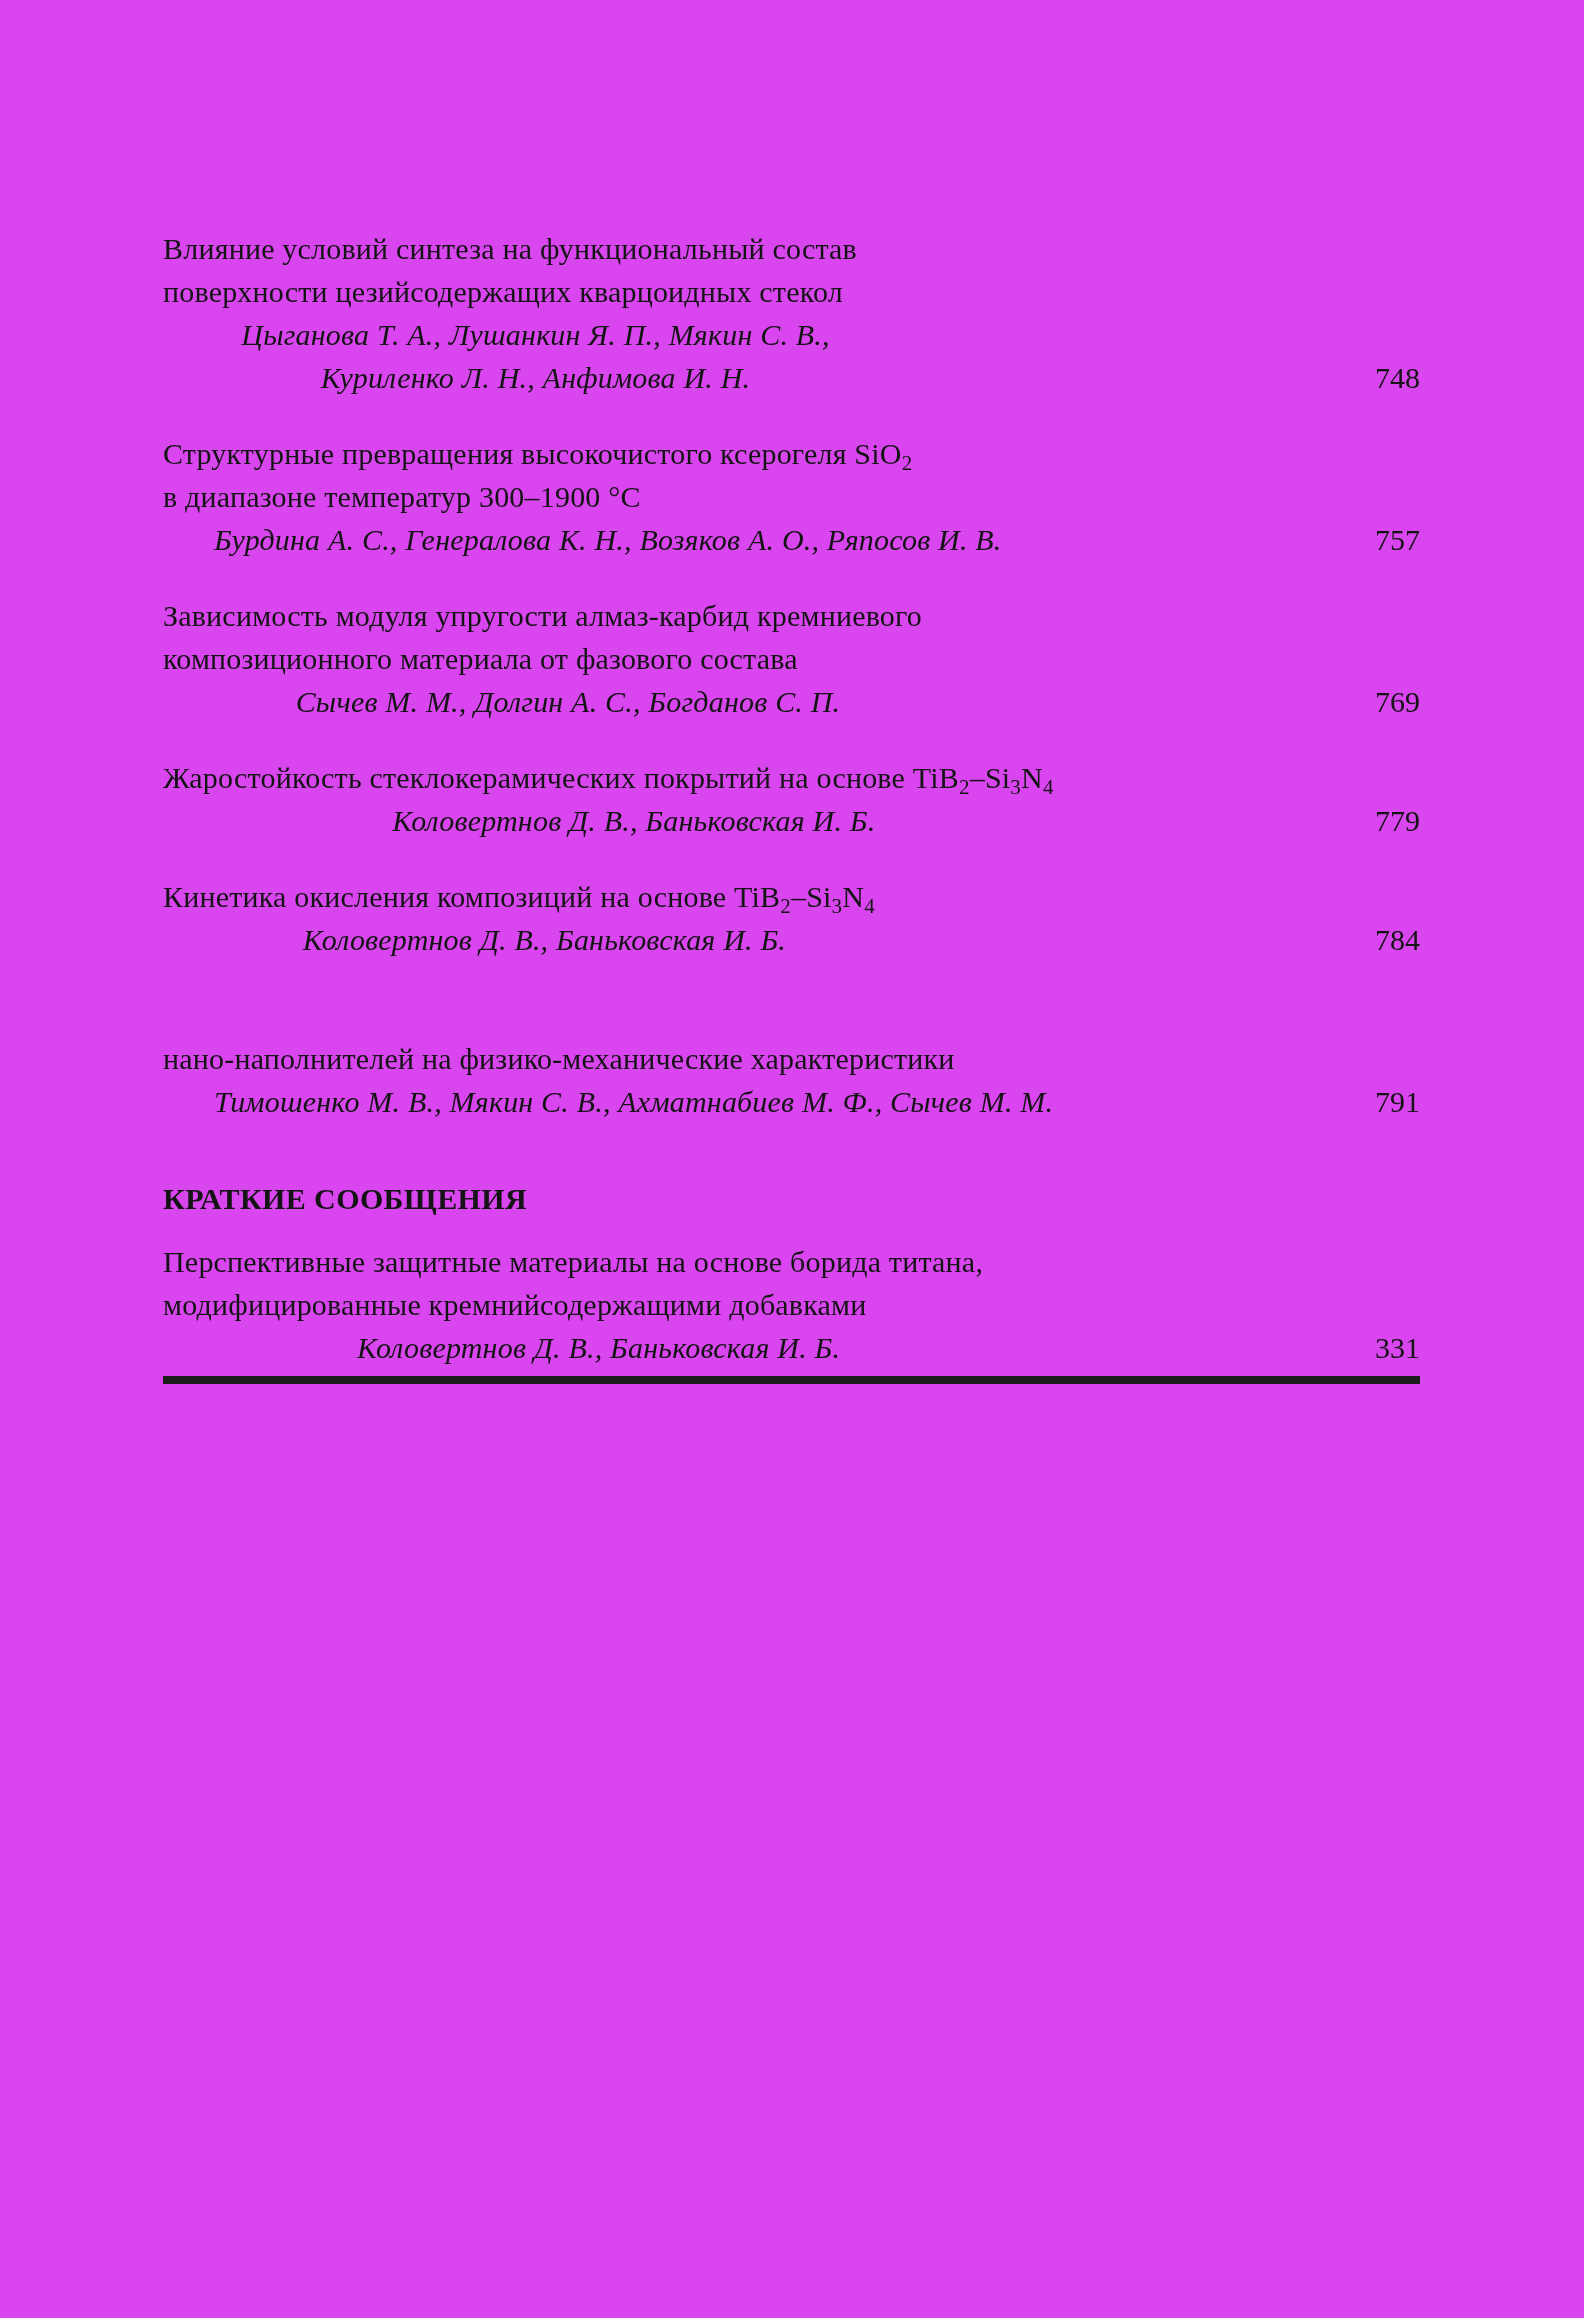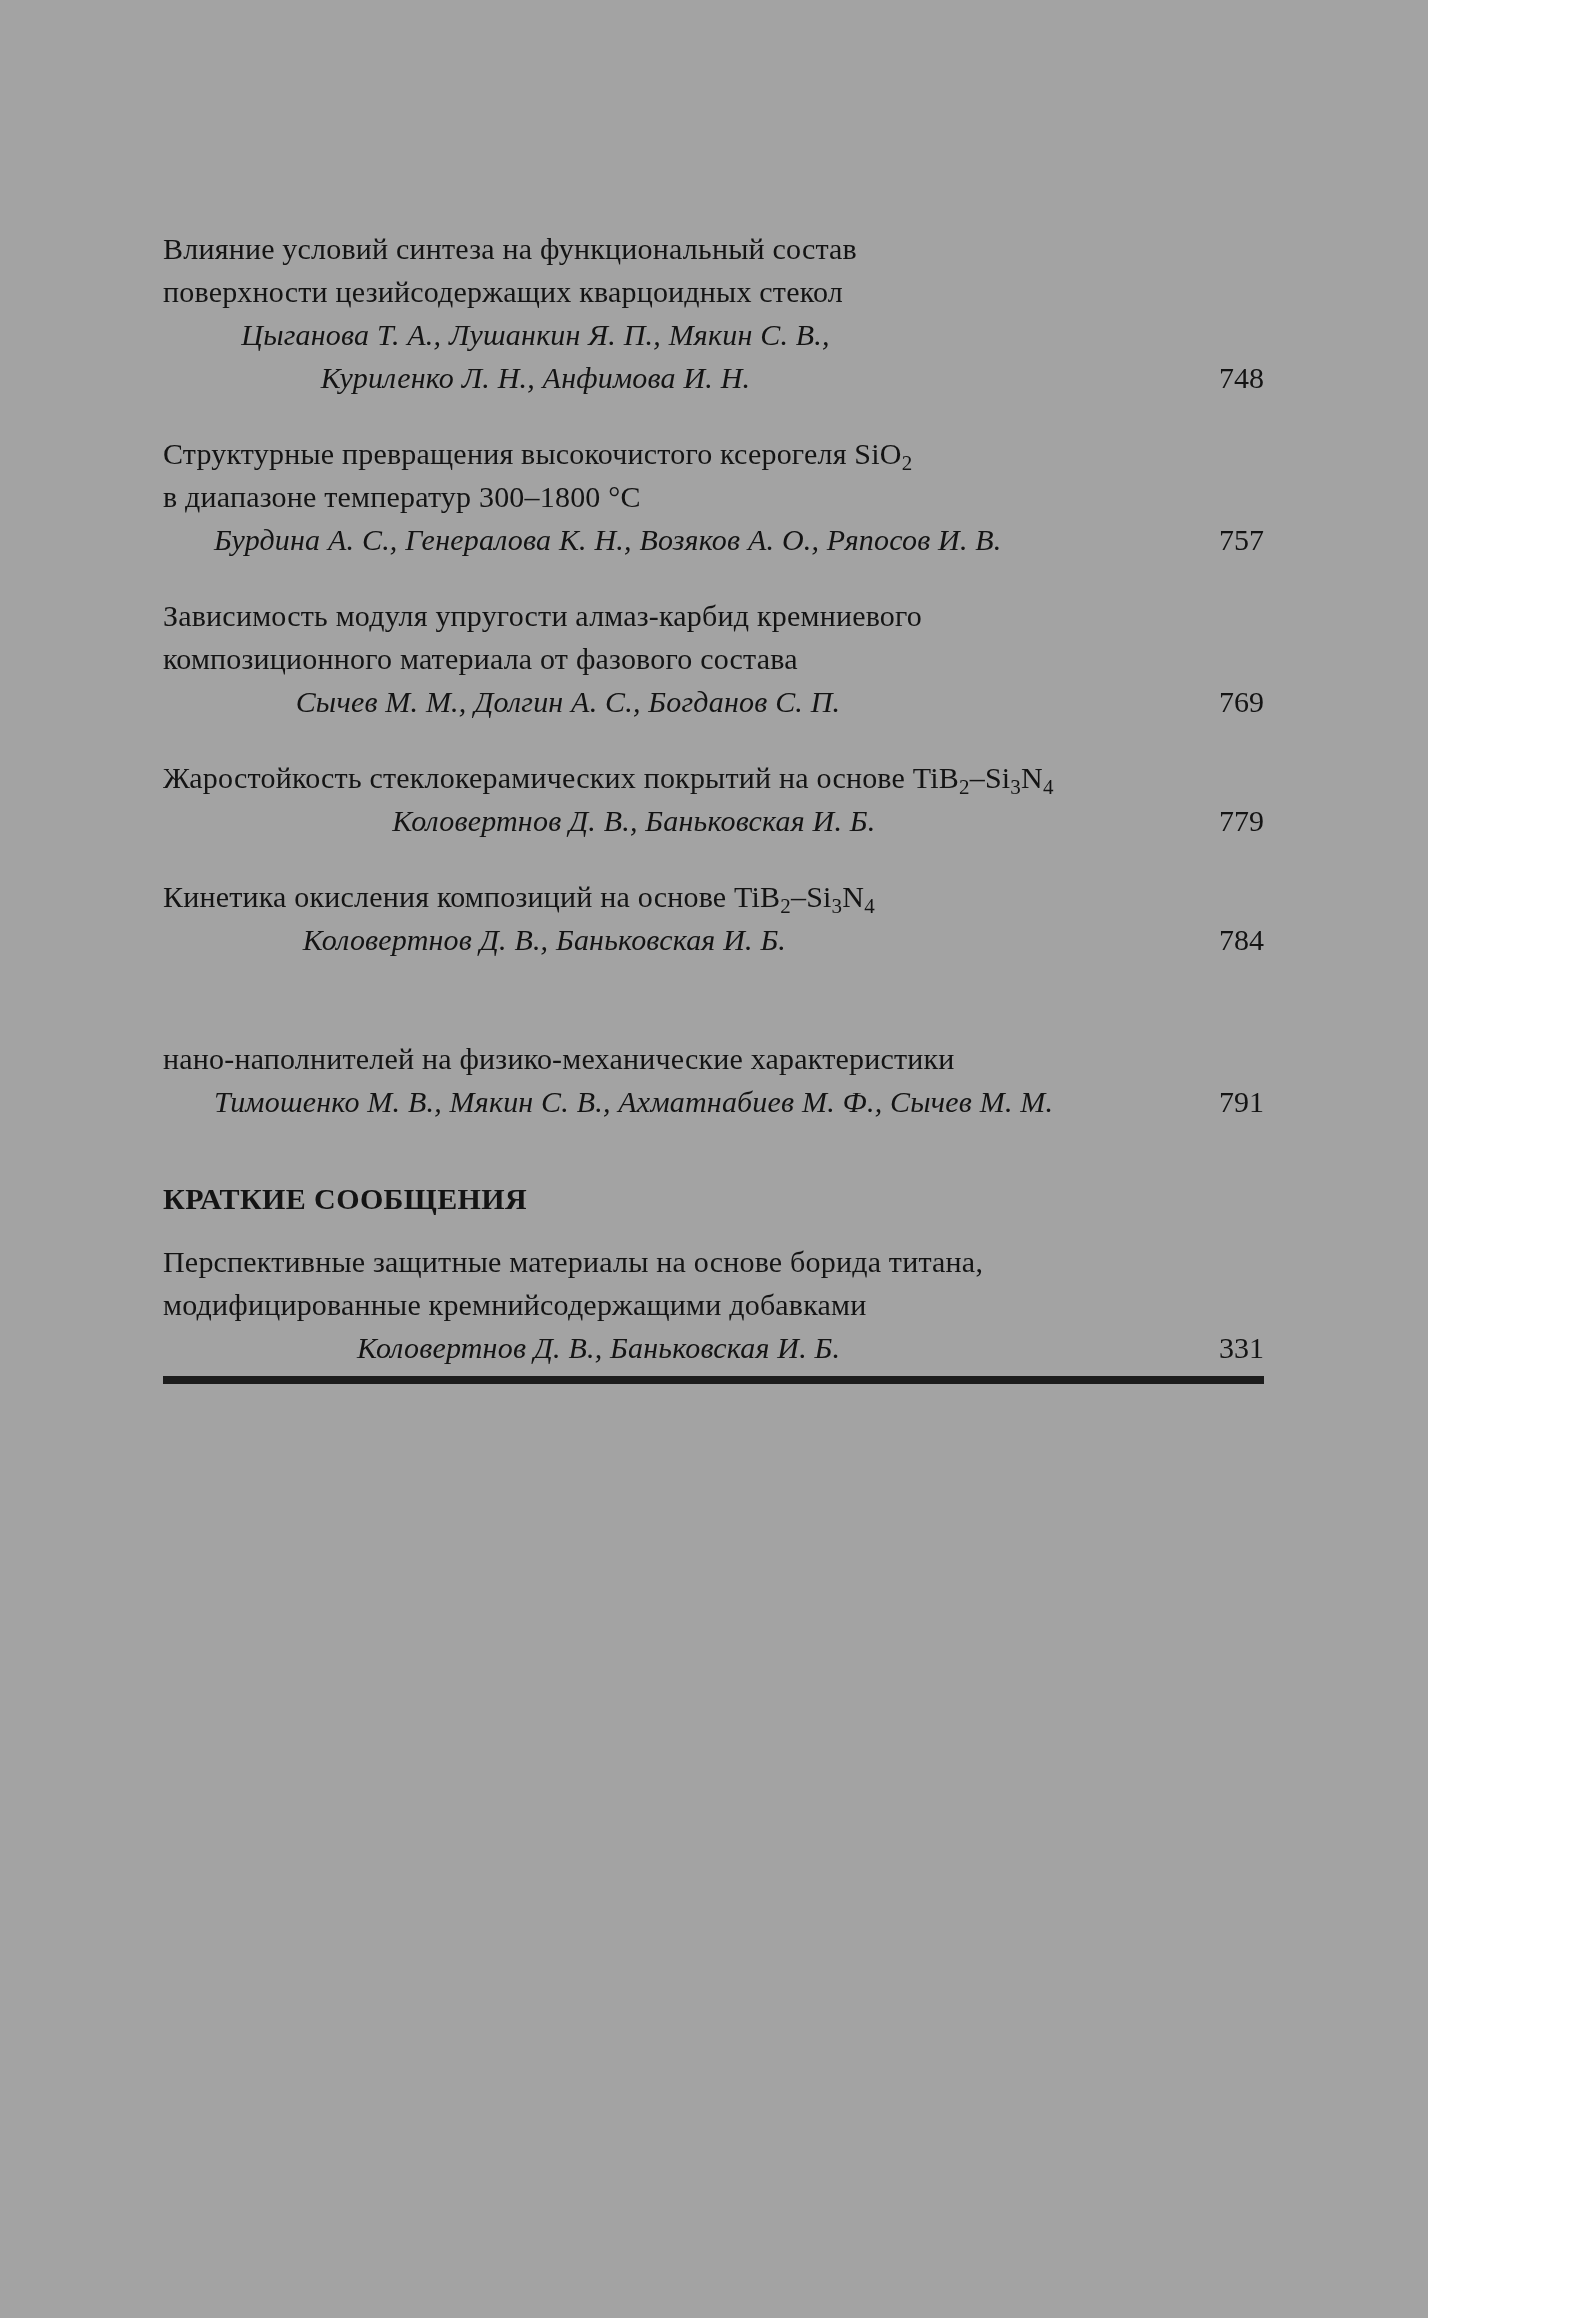--- a/index.html
+++ b/index.html
@@ -3,22 +3,22 @@
 <meta charset="utf-8">
 <style>
   * { margin: 0; padding: 0; box-sizing: border-box; }
   html, body { background: #ffffff; }
   body {
     width: 1584px; height: 2319px;
     font-family: "Liberation Serif", "DejaVu Serif", serif;
   }
   .page {
     position: relative;
-    width: 1428px; height: 2319px;
-    background: #a3a3a3;
+    width: 1584px; height: 2319px;
+    background: #d946ef;
     color: #141414;
     font-size: 30px;
     line-height: 43px;
     padding: 227px 164px 0 163px;
     overflow: hidden;
   }
   .entry {
     display: flex;
     justify-content: space-between;
     align-items: flex-end;
@@ -63,21 +63,21 @@
   <div class="entry">
     <div class="entry-main">
       <div class="title"><span>Влияние условий синтеза на функциональный состав</span><br><span>поверхности цезийсодержащих кварцоидных стекол</span></div>
       <div class="authors"><span>Цыганова Т. А., Лушанкин Я. П., Мякин С. В.,</span><br><span>Куриленко Л. Н., Анфимова И. Н.</span></div>
     </div>
     <div class="page-num">748</div>
   </div>
 
   <div class="entry">
     <div class="entry-main">
-      <div class="title"><span>Структурные превращения высокочистого ксерогеля SiO</span><sub>2</sub><br><span>в диапазоне температур 300–1800 °C</span></div>
+      <div class="title"><span>Структурные превращения высокочистого ксерогеля SiO</span><sub>2</sub><br><span>в диапазоне температур 300–1900 °C</span></div>
       <div class="authors"><span>Бурдина А. С., Генералова К. Н., Возяков А. О., Ряпосов И. В.</span></div>
     </div>
     <div class="page-num">757</div>
   </div>
 
   <div class="entry">
     <div class="entry-main">
       <div class="title"><span>Зависимость модуля упругости алмаз-карбид кремниевого</span><br><span>композиционного материала от фазового состава</span></div>
       <div class="authors"><span>Сычев М. М., Долгин А. С., Богданов С. П.</span></div>
     </div>

